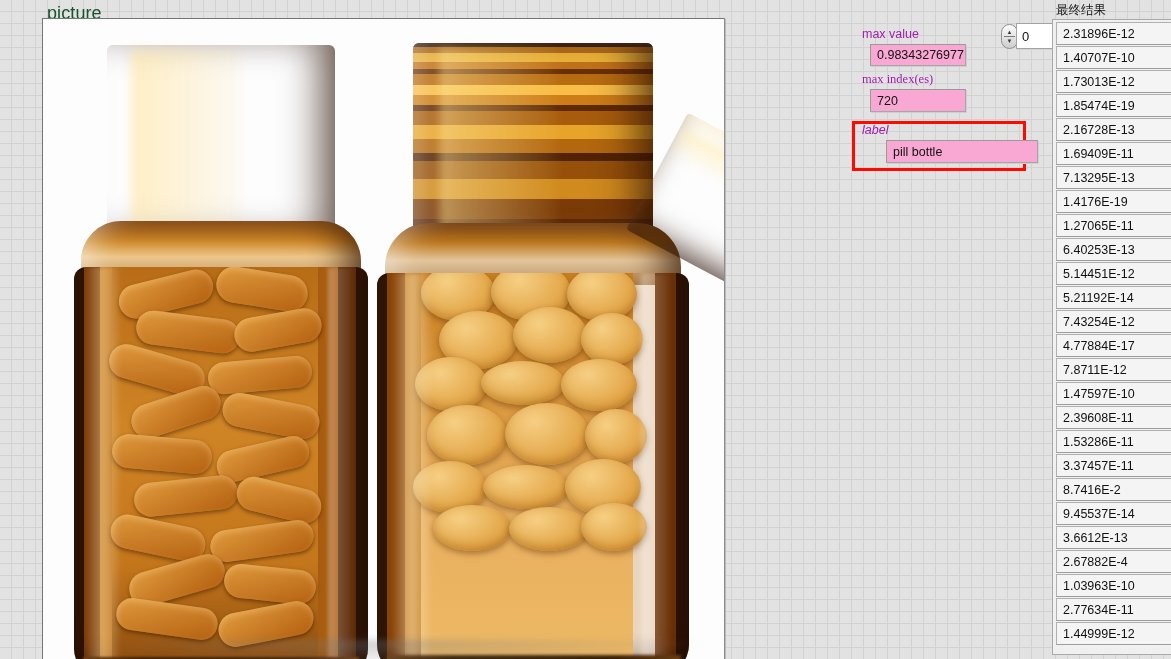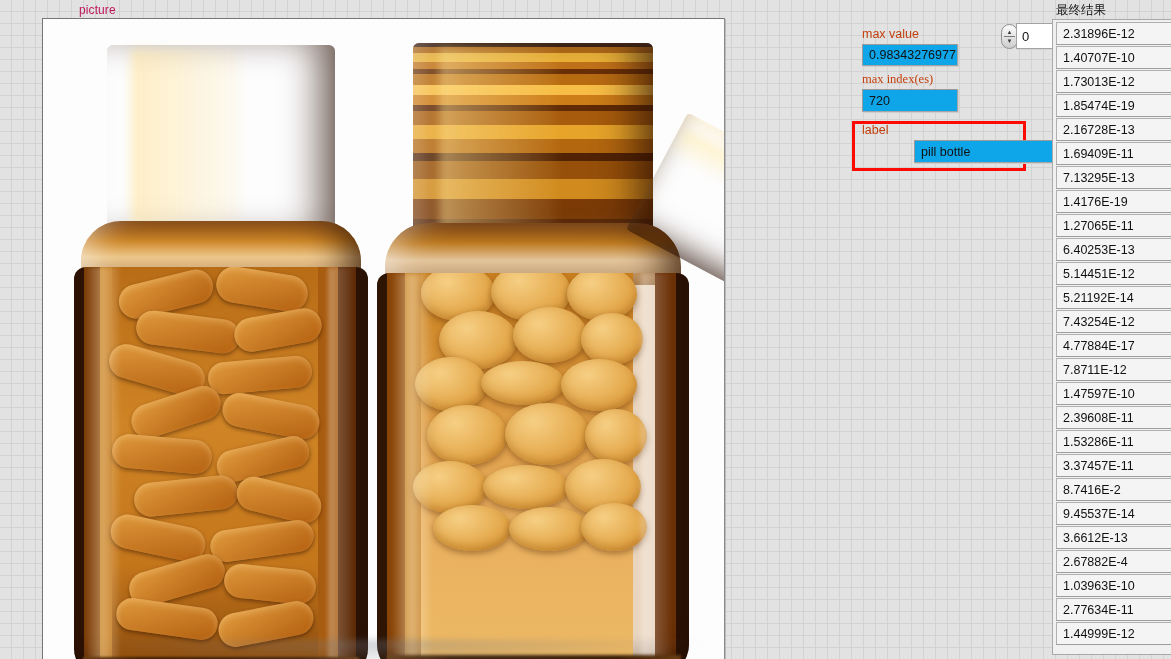--- a/index.html
+++ b/index.html
@@ -10,21 +10,21 @@
     background-image:
       linear-gradient(to right, #d2d2d2 1px, transparent 1px),
       linear-gradient(to bottom, #d2d2d2 1px, transparent 1px);
     background-size:12px 12px;
     background-position:-1px -1px;
   }
 
   
   #picture-label{
     position:absolute;left:47px;top:3px;
-    font-size:12px;color:#be185d;letter-spacing:.1px;padding-left:32px;
+    font-size:18px;color:#14532d;letter-spacing:.1px;
   }
   #picture-frame{
     position:absolute;left:42px;top:18px;width:681px;height:645px;
     background:#fff;
     border:1px solid #8c8c8c;
     border-top-color:#767676;border-left-color:#767676;
     box-shadow: 1px 1px 0 0 #b9b9b9;
     overflow:hidden;
   }
   #picture-canvas{position:absolute;inset:0;background:#fdfdfd;}
@@ -186,44 +186,44 @@
   }
 
   .photo-shadow{
     position:absolute;left:40px;bottom:-2px;width:620px;height:26px;
     background:radial-gradient(ellipse at 50% 0,rgba(120,125,135,.38),rgba(255,255,255,0) 72%);
     filter:blur(3px);
   }
 
   
   .ctl-label{
-    position:absolute;font-size:12.5px;color:#c2410c;white-space:nowrap;
+    position:absolute;font-size:12.5px;color:#a21caf;white-space:nowrap;
   }
   .ind-box{
     position:absolute;
-    background:#0ea5e9;
+    background:#f9a8d4;
     border:1px solid #a6a6a6;
     border-top-color:#9a9a9a;border-left-color:#9a9a9a;
     box-shadow:1px 1px 0 0 #cfcfcf;
     font-size:12.5px;color:#111;
     display:flex;align-items:center;
-    padding-left:6px;box-sizing:border-box;
+    padding-left:6px;box-sizing:border-box;margin-left:8px;
   }
 
   #maxvalue-label{left:862px;top:27px;}
   #maxvalue-box{left:862px;top:44px;width:96px;height:22px;}
   #maxindex-label{left:862px;top:72px;font-family:Liberation Serif, serif;}
   #maxindex-box{left:862px;top:89px;width:96px;height:23px;}
 
   #label-highlight{
     position:absolute;left:852px;top:121px;width:174px;height:50px;
     border:3px solid #fb0b02;box-sizing:border-box;background:transparent;
   }
-  #label-label{left:862px;top:123px;}
-  #label-box{left:914px;top:140px;width:152px;height:23px;}
+  #label-label{left:862px;top:123px;font-style:italic;}
+  #label-box{left:878px;top:140px;width:152px;height:23px;}
 
   
   #spinner-control{position:absolute;left:1001px;top:23px;width:56px;height:27px;}
   #spinner-buttons{
     position:absolute;left:0;top:1px;width:17px;height:25px;
     border-radius:9px;
     background:linear-gradient(180deg,#fdfdfd,#cdcdcd);
     border:1px solid #8f8f8f;box-sizing:border-box;
     display:flex;flex-direction:column;align-items:center;justify-content:center;
   }

